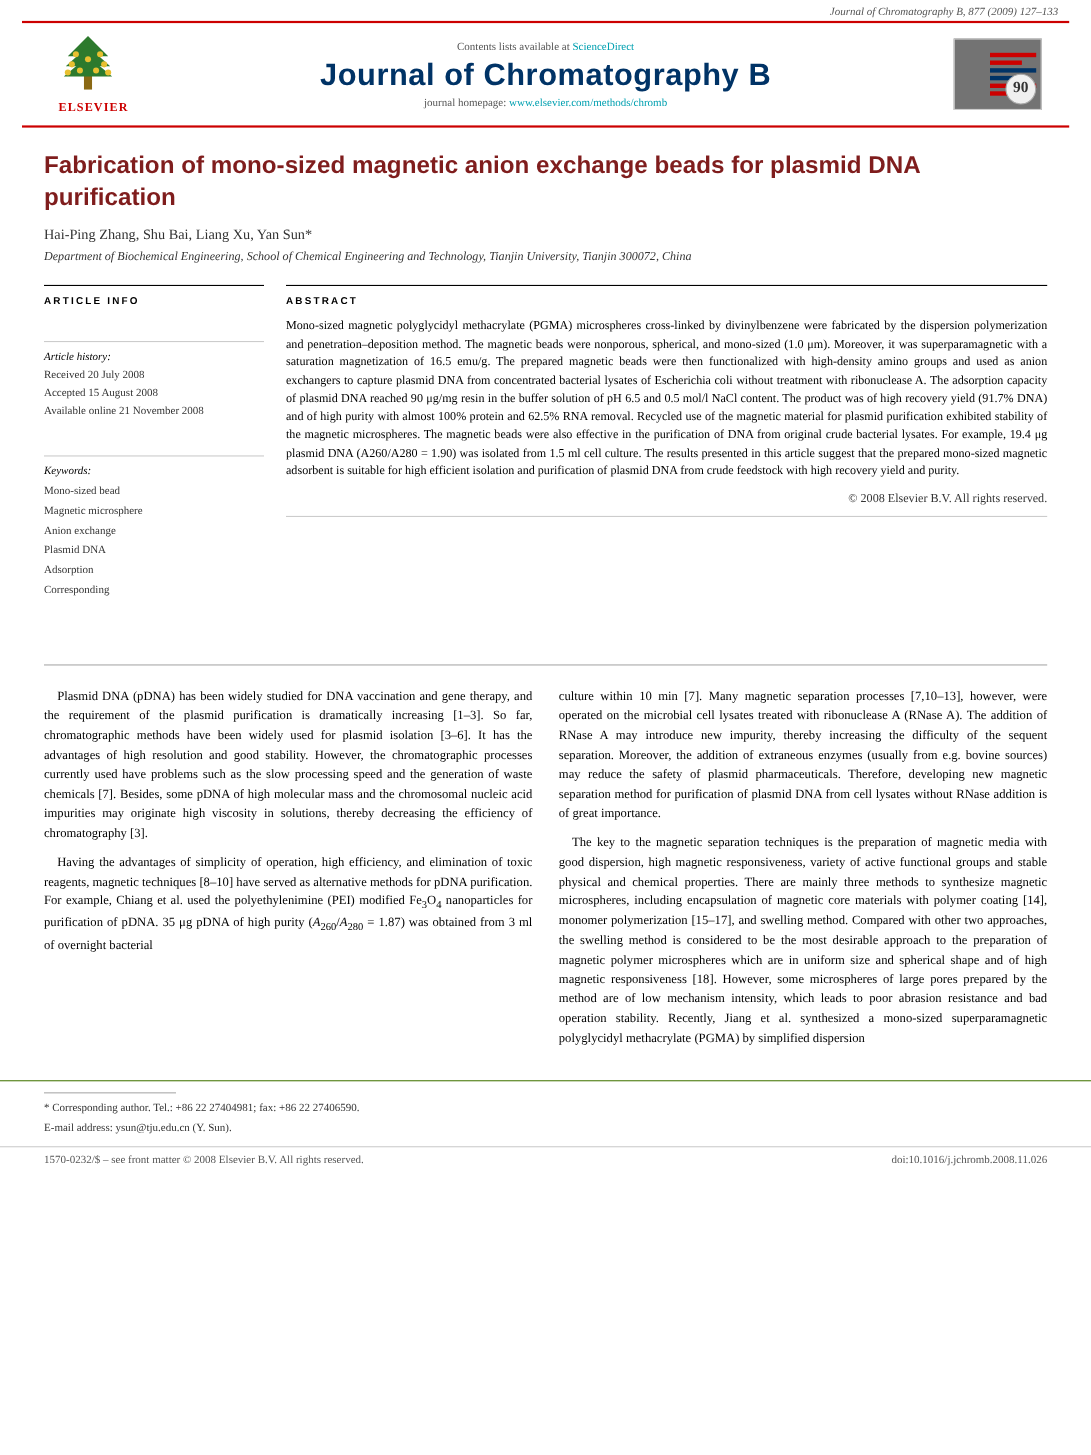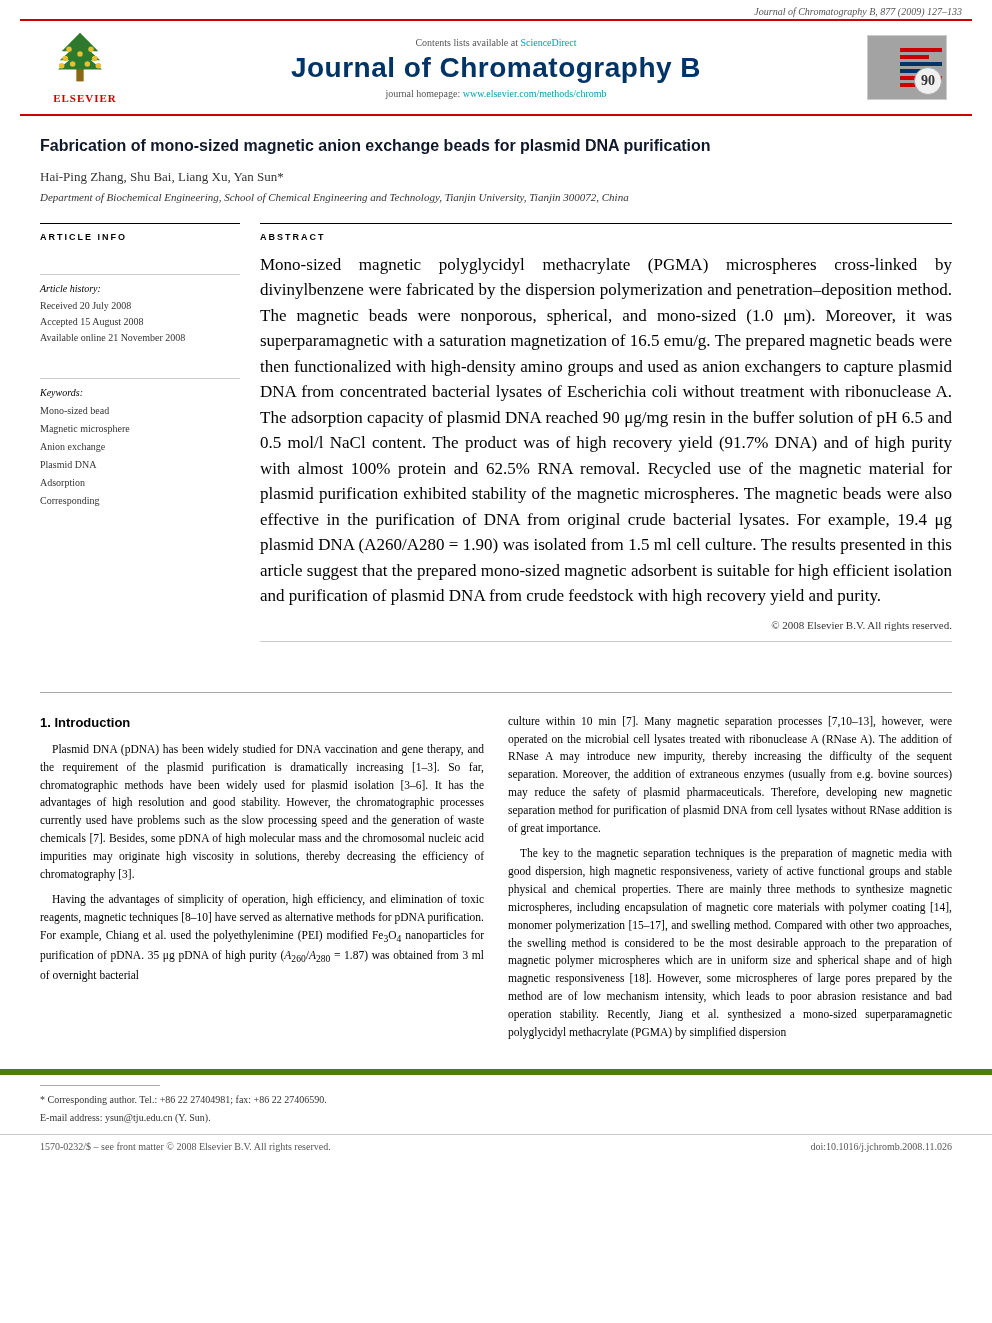--- a/index.html
+++ b/index.html
@@ -91,21 +91,21 @@
     .right-logo-box {
       width: 80px;
       height: 65px;
       border: 1px solid #ccc;
       display: flex;
       flex-direction: column;
       align-items: flex-end;
       justify-content: center;
       padding: 4px;
       position: relative;
-      background: #a3a3a3;
+      background: #737373;
     }
 
     .right-logo-lines {
       display: flex;
       flex-direction: column;
       gap: 3px;
       width: 60%;
     }
 
     .right-logo-line {
@@ -131,23 +131,23 @@
       font-weight: bold;
       color: #333;
     }
 
     
     .article-content {
       padding: 20px 40px;
     }
 
     .article-title {
-      font-size: 16px;
-      font-weight: bold;
-      color: #0f172a;
+      font-size: 22px;
+      font-weight: bold;
+      color: #7f1d1d;
       line-height: 1.3;
       margin-bottom: 12px;
       font-family: Arial, sans-serif;
     }
 
     .article-authors {
       font-size: 13px;
       color: #333;
       margin-bottom: 6px;
     }
@@ -220,21 +220,21 @@
       font-size: 9px;
       font-family: Arial, sans-serif;
       letter-spacing: 2px;
       text-transform: uppercase;
       font-weight: bold;
       margin-top: 8px;
       margin-bottom: 10px;
     }
 
     .abstract-text {
-      font-size: 17px;
+      font-size: 11px;
       line-height: 1.5;
       color: #000;
       text-align: justify;
     }
 
     .copyright-line {
       text-align: right;
       font-size: 11px;
       color: #333;
       margin-top: 10px;
@@ -276,21 +276,21 @@
       text-indent: 12px;
     }
 
     .body-para.no-indent {
       text-indent: 0;
     }
 
     
     .footnote-area {
       padding: 10px 40px 6px 40px;
-      border-top: 6px solid #4d7c0f;
+      border-top: 1px solid #4d7c0f;
       font-size: 10px;
       color: #333;
     }
 
     .footnote-line {
       margin-bottom: 3px;
       line-height: 1.5;
     }
 
     .footer-bar {
@@ -411,21 +411,20 @@
       </div>
 
     </div>
   </div>
 
   <hr class="section-divider">
 
   <div class="two-col">
 
     <div class="col-left">
-      <div class="section-heading">1. Introduction</div>
       <p class="body-para">Plasmid DNA (pDNA) has been widely studied for DNA vaccination and gene therapy, and the requirement of the plasmid purification is dramatically increasing [1–3]. So far, chromatographic methods have been widely used for plasmid isolation [3–6]. It has the advantages of high resolution and good stability. However, the chromatographic processes currently used have problems such as the slow processing speed and the generation of waste chemicals [7]. Besides, some pDNA of high molecular mass and the chromosomal nucleic acid impurities may originate high viscosity in solutions, thereby decreasing the efficiency of chromatography [3].</p>
       <p class="body-para">Having the advantages of simplicity of operation, high efficiency, and elimination of toxic reagents, magnetic techniques [8–10] have served as alternative methods for pDNA purification. For example, Chiang et al. used the polyethylenimine (PEI) modified Fe<sub>3</sub>O<sub>4</sub> nanoparticles for purification of pDNA. 35 μg pDNA of high purity (<span class="italic">A</span><sub>260</sub>/<span class="italic">A</span><sub>280</sub> = 1.87) was obtained from 3 ml of overnight bacterial</p>
     </div>
 
     <div class="col-right">
       <p class="body-para no-indent">culture within 10 min [7]. Many magnetic separation processes [7,10–13], however, were operated on the microbial cell lysates treated with ribonuclease A (RNase A). The addition of RNase A may introduce new impurity, thereby increasing the difficulty of the sequent separation. Moreover, the addition of extraneous enzymes (usually from e.g. bovine sources) may reduce the safety of plasmid pharmaceuticals. Therefore, developing new magnetic separation method for purification of plasmid DNA from cell lysates without RNase addition is of great importance.</p>
       <p class="body-para">The key to the magnetic separation techniques is the preparation of magnetic media with good dispersion, high magnetic responsiveness, variety of active functional groups and stable physical and chemical properties. There are mainly three methods to synthesize magnetic microspheres, including encapsulation of magnetic core materials with polymer coating [14], monomer polymerization [15–17], and swelling method. Compared with other two approaches, the swelling method is considered to be the most desirable approach to the preparation of magnetic polymer microspheres which are in uniform size and spherical shape and of high magnetic responsiveness [18]. However, some microspheres of large pores prepared by the method are of low mechanism intensity, which leads to poor abrasion resistance and bad operation stability. Recently, Jiang et al. synthesized a mono-sized superparamagnetic polyglycidyl methacrylate (PGMA) by simplified dispersion</p>
     </div>
 
   </div>

